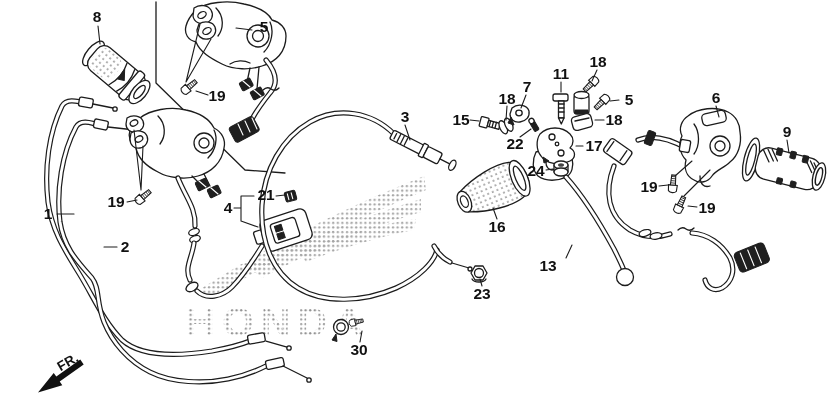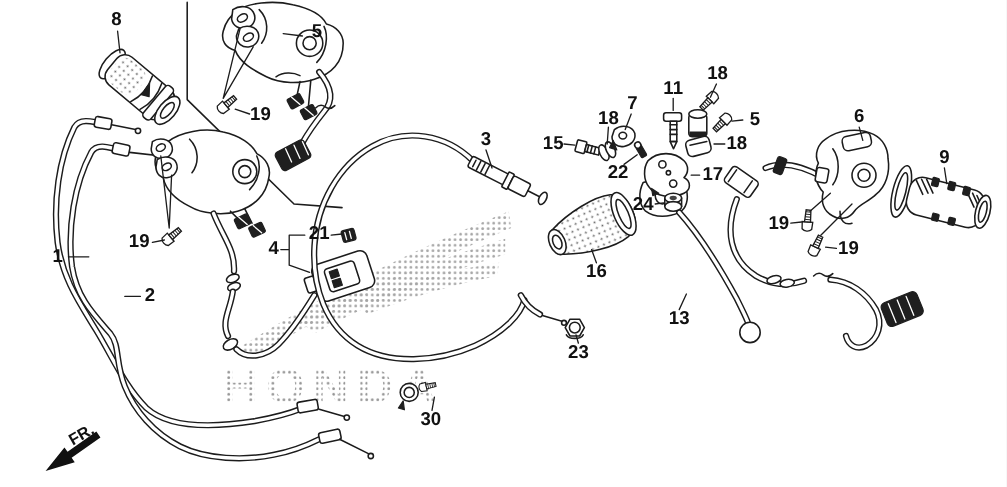--- a/index.html
+++ b/index.html
@@ -335,21 +335,21 @@
       <span class="callout" style="left: 405px; top: 117px;">3</span>
       <span class="callout" style="left: 228px; top: 208px;">4</span>
       <span class="callout" style="left: 264px; top: 27px;">5</span>
       <span class="callout" style="left: 716px; top: 98px;">6</span>
       <span class="callout" style="left: 527px; top: 87px;">7</span>
       <span class="callout" style="left: 97px; top: 17px;">8</span>
       <span class="callout" style="left: 787px; top: 132px;">9</span>
       <span class="callout" style="left: 594px; top: 146px;">17</span>
       <span class="callout" style="left: 614px; top: 120px;">18</span>
       <span class="callout" style="left: 497px; top: 227px;">16</span>
-      <span class="callout" style="left: 566px; top: 266px;">13</span>
+      <span class="callout" style="left: 548px; top: 266px;">13</span>
       <span class="callout" style="left: 461px; top: 120px;">15</span>
       <span class="callout" style="left: 629px; top: 100px;">5</span>
       <span class="callout" style="left: 598px; top: 62px;">18</span>
       <span class="callout" style="left: 561px; top: 74px;">11</span>
       <span class="callout" style="left: 507px; top: 99px;">18</span>
       <span class="callout" style="left: 217px; top: 96px;">19</span>
       <span class="callout" style="left: 116px; top: 202px;">19</span>
       <span class="callout" style="left: 649px; top: 187px;">19</span>
       <span class="callout" style="left: 707px; top: 208px;">19</span>
       <span class="callout" style="left: 359px; top: 350px;">30</span>

